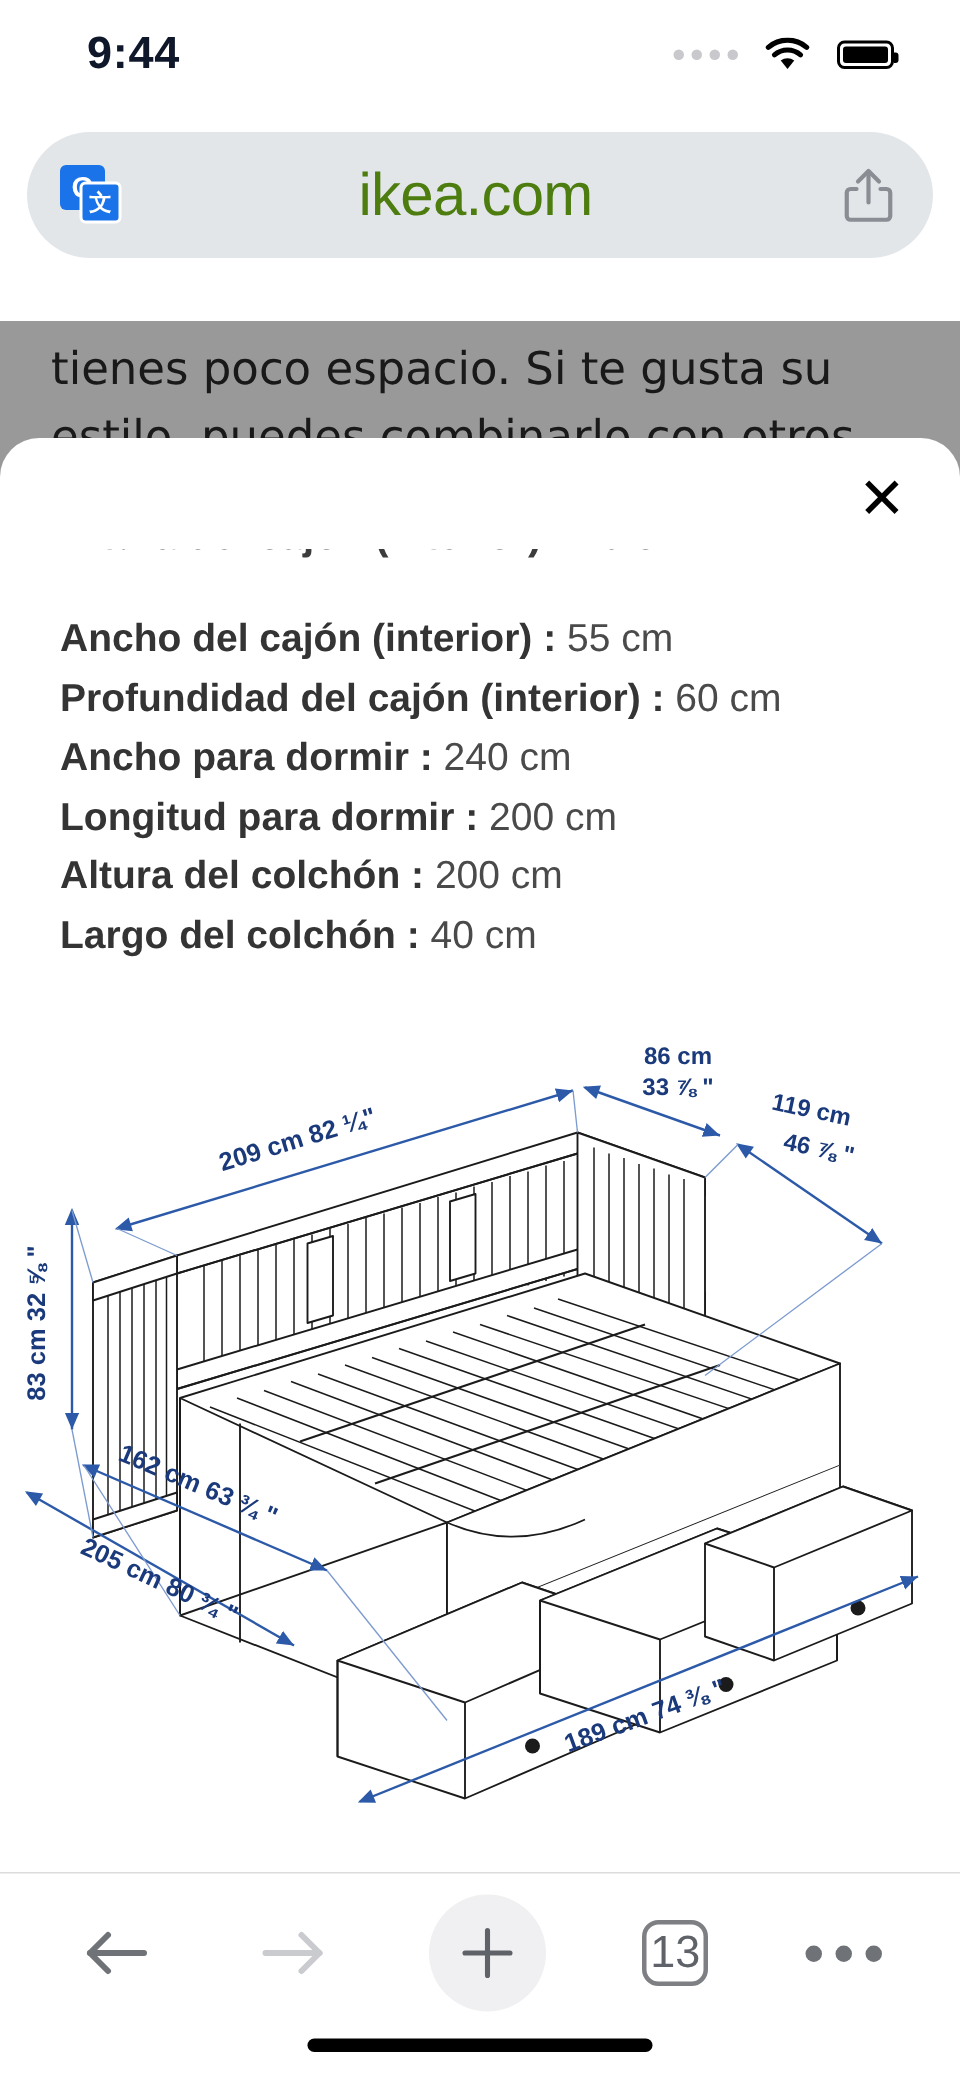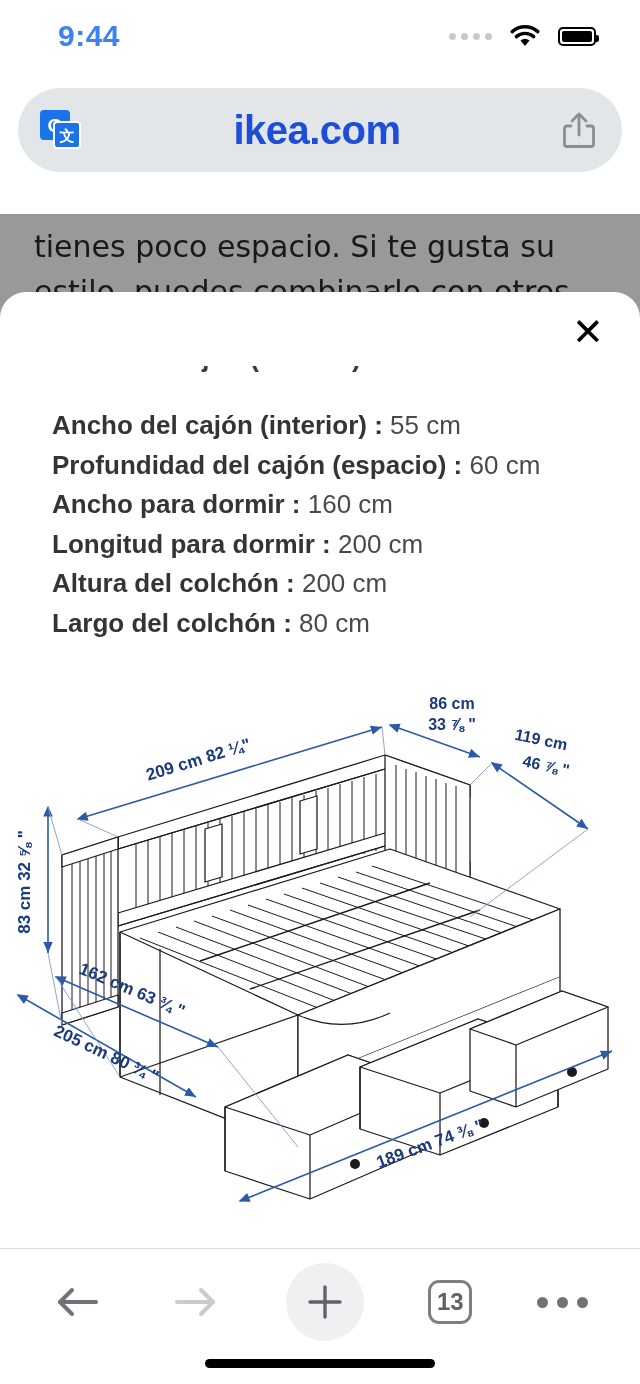--- a/index.html
+++ b/index.html
@@ -11,21 +11,21 @@
     overflow:hidden;
   }
 
   
   .statusbar{
     position:absolute; top:0; left:0; width:640px; height:72px;
     display:flex; align-items:center; justify-content:space-between;
     padding:0 44px 0 58px;
   }
   .status-time{
-    font-size:30px; font-weight:600; color:#3b82f6; letter-spacing:.5px;
+    font-size:30px; font-weight:600; color:#0f172a; letter-spacing:.5px;
   }
   .status-right{ display:flex; align-items:center; gap:18px; }
   .sig-dots{ display:flex; gap:5px; align-items:center; }
   .sig-dots i{ width:7px; height:7px; border-radius:50%; background:#c9c9cd; display:block; }
   .wifi{ width:30px; height:22px; position:relative; }
   .batt{
     width:38px; height:19px; border:2px solid #000; border-radius:5px;
     position:relative; padding:2px;
   }
   .batt::after{
@@ -55,22 +55,22 @@
     line-height:1;
   }
   .tr-b{
     position:absolute; left:13px; top:11px; width:28px; height:28px;
     background:#1a73e8; border-radius:4px; border:2px solid #fff;
     color:#fff; font-size:15px; font-weight:700;
     display:flex; align-items:center; justify-content:center;
     line-height:1;
   }
   .addr-text{
-    flex:1; text-align:center; font-size:40px; color:#1d4ed8;
-    font-weight:700; letter-spacing:-.5px; margin-left:-10px;
+    flex:1; text-align:center; font-size:40px; color:#4d7c0f;
+    font-weight:400; letter-spacing:-.5px; margin-left:-10px;
   }
   .share-icon{ width:34px; height:40px; flex:0 0 auto; }
 
   
   .page-bg{
     position:absolute; top:200px; left:0; width:640px; height:1048px;
     background:#ffffff; overflow:hidden;
   }
   .page-para{
     padding:24px 34px 0 34px;
@@ -98,21 +98,21 @@
   }
 
   .spec-clip{
     padding:0 0 0 40px; height:36px; overflow:hidden; position:relative;
   }
   .spec-clip .ghost{
     font-size:27px; font-weight:700; color:#3c3c3c;
     position:relative; top:-24px; white-space:nowrap;
   }
 
-  .spec-list{ padding:4px 36px 0 52px; }
+  .spec-list{ padding:4px 36px 0 40px; }
   .spec-row{
     font-size:26px; line-height:1.52; color:#3c3c3c;
     white-space:nowrap;
   }
   .spec-label{ font-weight:700; color:#343434; }
   .spec-val{ font-weight:400; color:#4a4a4a; }
 
   
   .diagram{ margin-top:34px; width:640px; height:600px; display:block; }
 
@@ -130,21 +130,21 @@
     background:none; border:none; cursor:pointer;
   }
   .plus-btn{
     width:78px; height:78px; border-radius:50%; background:#f0f0f2;
     display:flex; align-items:center; justify-content:center;
     border:none; cursor:pointer;
   }
   .tabcount{
     width:44px; height:44px; border:3px solid #7d7f83; border-radius:11px;
     display:flex; align-items:center; justify-content:center;
-    font-size:24px; color:#5f6268; font-weight:700; cursor:pointer;
+    font-size:30px; color:#5f6268; font-weight:400; cursor:pointer;
     background:none;
   }
   .dots3{ display:flex; gap:9px; align-items:center; cursor:pointer; }
   .dots3 i{ width:11px; height:11px; border-radius:50%; background:#6f7277; display:block; }
   .home-ind{
     position:absolute; bottom:16px; left:50%; transform:translateX(-50%);
     width:230px; height:9px; background:#000; border-radius:5px;
   }
 </style>
 </head>
@@ -203,38 +203,38 @@
   <div class="spec-clip">
     <div class="ghost">Altura del cajón (interior) : 20 cm</div>
   </div>
 
   <div class="spec-list">
     <div class="spec-row">
       <span class="spec-label">Ancho del cajón (interior) :</span>
       <span class="spec-val">55 cm</span>
     </div>
     <div class="spec-row">
-      <span class="spec-label">Profundidad del cajón (espacio) :</span>
+      <span class="spec-label">Profundidad del cajón (interior) :</span>
       <span class="spec-val">60 cm</span>
     </div>
     <div class="spec-row">
       <span class="spec-label">Ancho para dormir :</span>
-      <span class="spec-val">160 cm</span>
+      <span class="spec-val">240 cm</span>
     </div>
     <div class="spec-row">
       <span class="spec-label">Longitud para dormir :</span>
       <span class="spec-val">200 cm</span>
     </div>
     <div class="spec-row">
       <span class="spec-label">Altura del colchón :</span>
       <span class="spec-val">200 cm</span>
     </div>
     <div class="spec-row">
       <span class="spec-label">Largo del colchón :</span>
-      <span class="spec-val">80 cm</span>
+      <span class="spec-val">40 cm</span>
     </div>
   </div>
 
   <svg class="diagram" viewBox="0 0 640 600">
     <defs>
       <marker id="ar" markerWidth="8" markerHeight="8" refX="7" refY="3" orient="auto">
         <path d="M0,0 L7,3 L0,6 z" fill="#2c5aa8"></path>
       </marker>
       <marker id="arS" markerWidth="8" markerHeight="8" refX="1" refY="3" orient="auto">
         <path d="M7,0 L0,3 L7,6 z" fill="#2c5aa8"></path>

